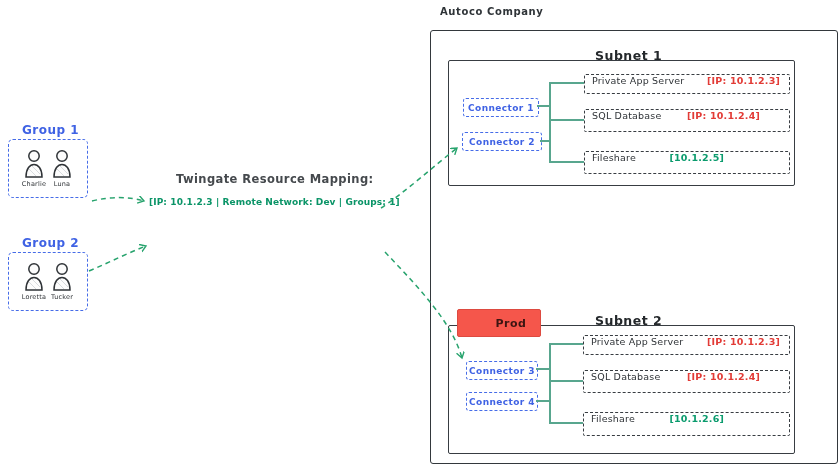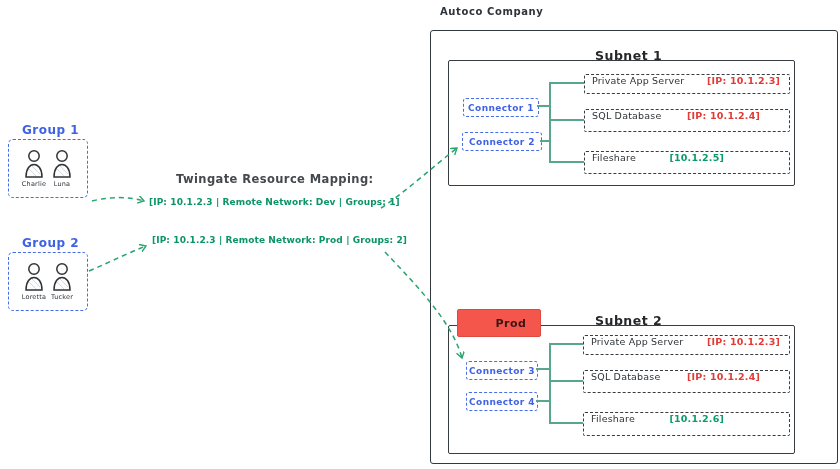--- a/index.html
+++ b/index.html
@@ -117,21 +117,20 @@
         <circle cx="13" cy="8" r="5.2" fill="#fcfcfc" stroke="#2f3337" stroke-width="1.5"></circle>
         <path d="M5,29 C5,20.5 9,16.5 13,16.5 C17,16.5 21,20.5 21,29 Z" fill="#fcfcfc" stroke="#2f3337" stroke-width="1.5"></path>
         <path d="M8,21 L15,28 M11,18 L19,26" stroke="#d8dbde" stroke-width="1"></path>
       </svg>
       <div class="member-name">Tucker</div>
     </div>
   </div>
 
   <div class="map-title">Twingate Resource Mapping:</div>
   <div class="map-entry" style="left:149px;top:197px;">[IP: 10.1.2.3 | Remote Network: Dev | Groups: 1]</div>
-  <div class="map-entry" style="left:152px;top:235px;">[IP: 10.1.2.3 | Remote Network: Prod | Groups: 2]</div>
 
   <svg class="overlay" width="840" height="469" viewBox="0 0 840 469">
     <defs>
       <marker id="ah" markerWidth="12" markerHeight="12" refX="6" refY="4" orient="auto" markerUnits="userSpaceOnUse">
         <path d="M0,0 L6,4 L0,8" fill="none" stroke="#27a36d" stroke-width="1.4"></path>
       </marker>
     </defs>
 
     <g fill="none" stroke-width="2" stroke="#58a68e">
       <path d="M584,83 L550,83 L550,162 L584,162"></path>

